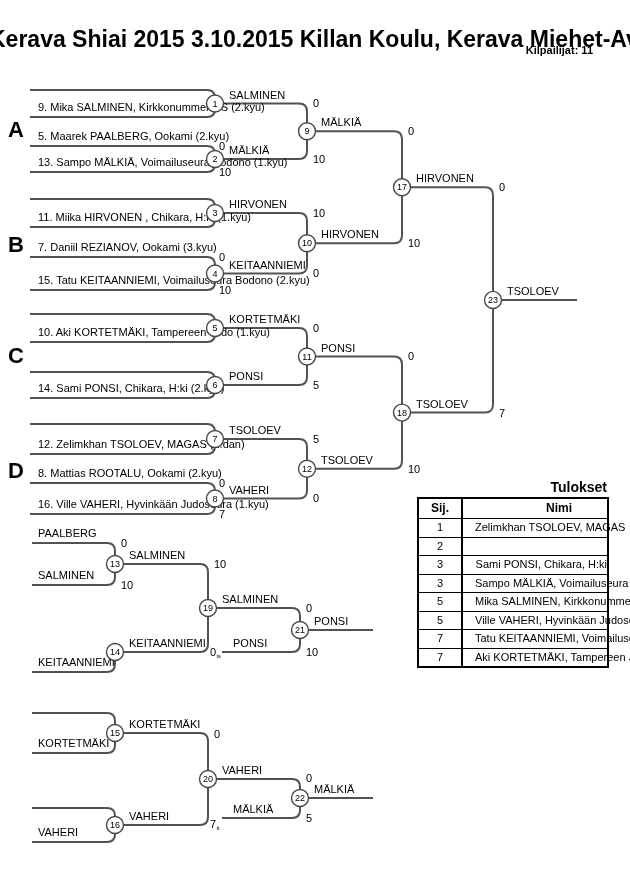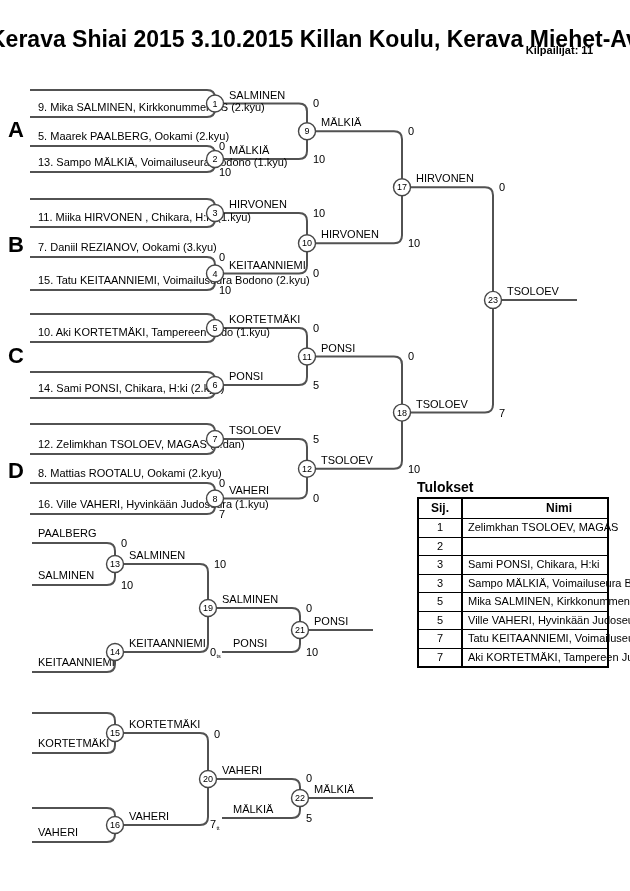--- a/index.html
+++ b/index.html
@@ -16,31 +16,31 @@
     font-size:11px;font-weight:bold;
   }
   svg{position:absolute;left:0;top:0;}
   svg text{font-family:"Liberation Sans",sans-serif;font-size:11px;fill:#000;}
   svg text.pool{font-size:22px;font-weight:bold;}
   svg text.cnum{font-size:9px;text-anchor:middle;}
   svg text.sub{font-size:5.5px;}
   svg path{fill:none;stroke:#525252;stroke-width:2;}
   svg circle{fill:#ffffff;stroke:#474747;stroke-width:1.4;}
   .results-title{
-    position:absolute;left:417px;top:479px;width:190px;text-align:left;
+    position:absolute;left:417px;top:479px;width:190px;text-align:right;
     font-size:14px;font-weight:bold;
   }
   .results{
     position:absolute;left:417px;top:497px;width:188px;
     border:2px solid #000;font-size:11px;
   }
   .rrow{display:flex;border-top:1px solid #000;height:17.5px;line-height:17.5px;}
   .rrow.head{border-top:none;height:19px;line-height:19px;font-weight:bold;font-size:12px;gap:36px;}
   .rcell-rank{width:42px;flex:0 0 42px;text-align:center;border-right:2px solid #000;}
-  .rcell-name{flex:1;padding-left:5px;white-space:nowrap;overflow:visible;}
+  .rcell-name{flex:1;padding-left:12px;white-space:nowrap;overflow:visible;text-align:right;}
   .rrow.head .rcell-name{text-align:center;padding-left:12px;}
 </style>
 </head>
 <body>
 
 <div class="title">Kerava Shiai 2015  3.10.2015  Killan Koulu, Kerava   Miehet-Avoin</div>
 <div class="competitors">Kilpailijat: 11</div>
 
 <svg width="630" height="891" viewBox="0 0 630 891">
 

